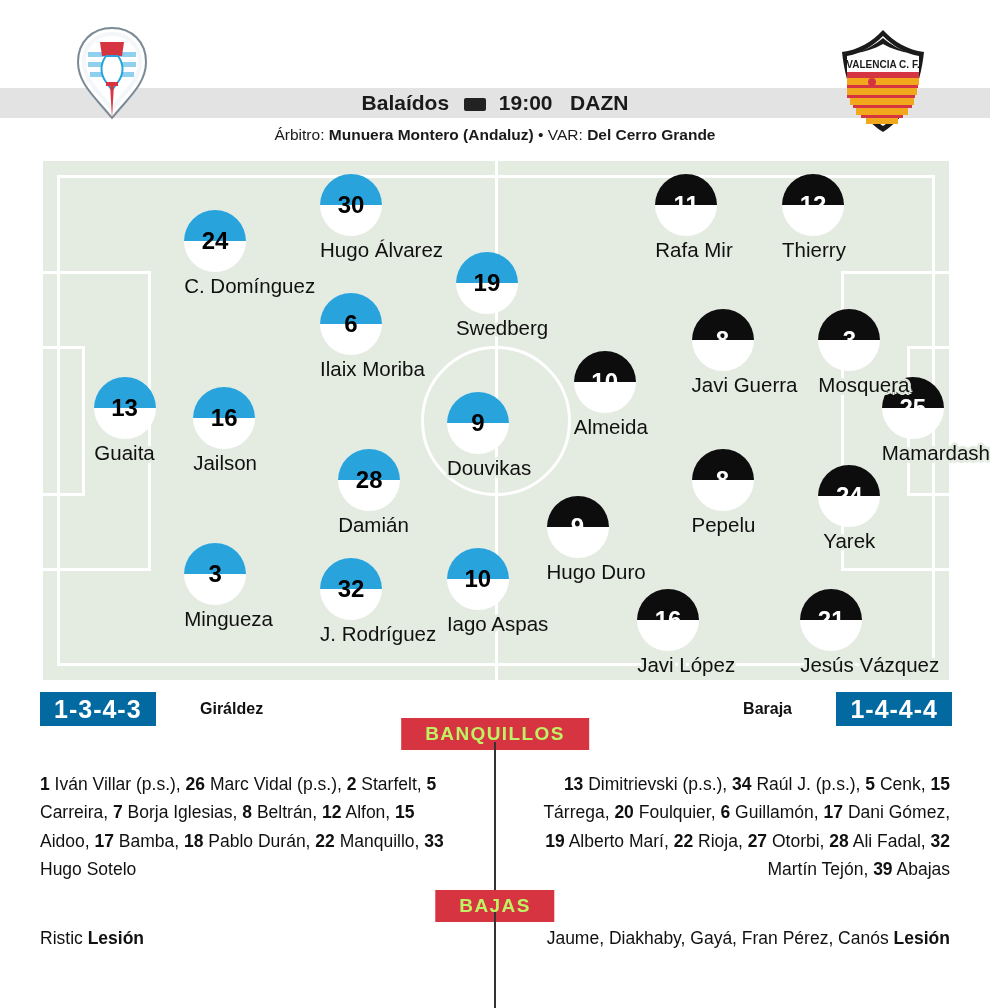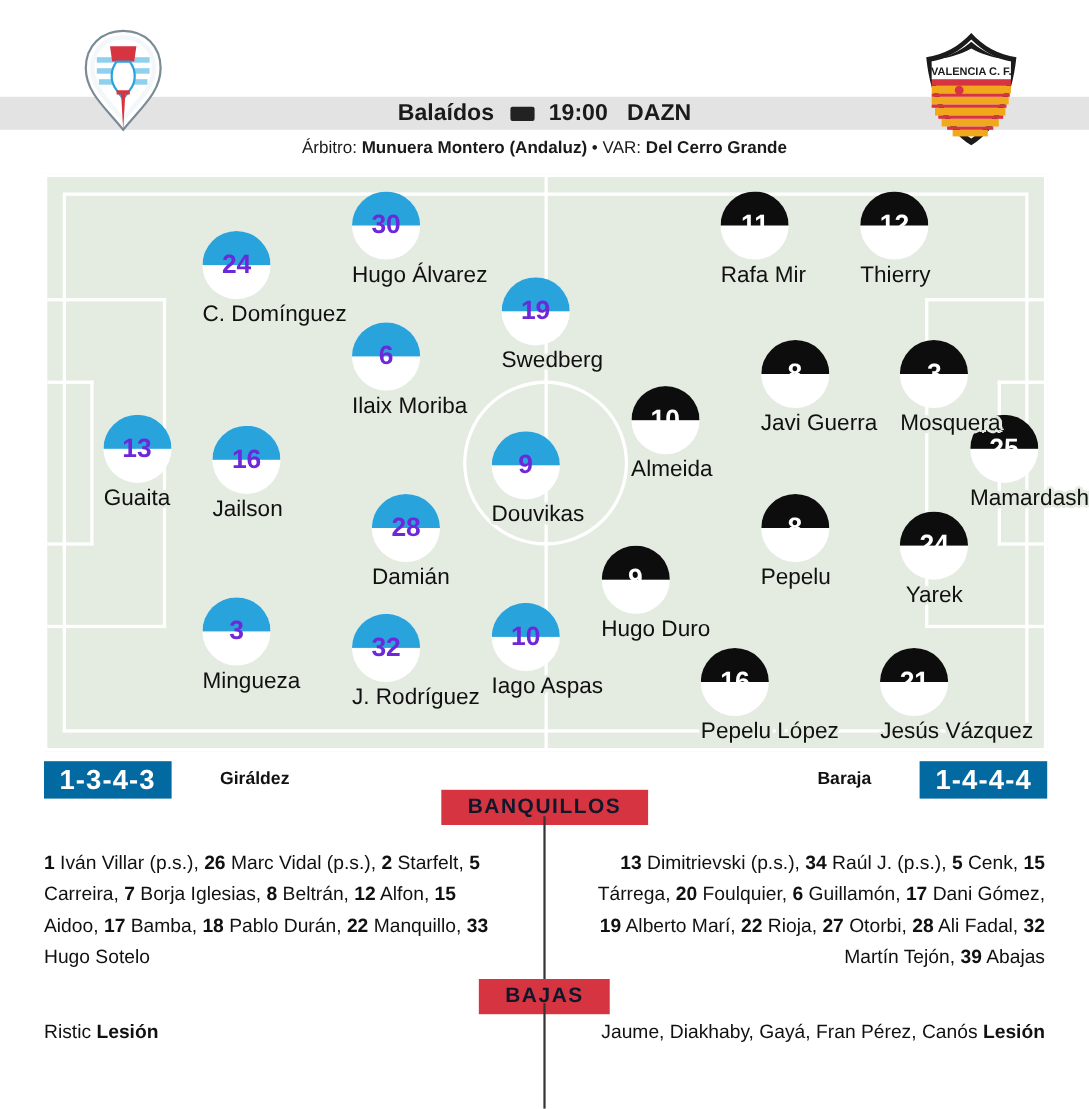--- a/index.html
+++ b/index.html
@@ -118,21 +118,21 @@
     margin: 0 auto;
   }
   .badge::before {
     content: "";
     position: absolute; left: 0; right: 0; top: 0;
     height: 31px;
   }
   .badge.home::before { background: #29a3dc; }
   .badge.away::before { background: #0d0d0d; }
   .badge .num { position: relative; z-index: 2; }
-  .badge.home .num { color: #6d28d9; }
+  .badge.home .num { color: #000000; }
   .badge.away .num { color: #ffffff; }
   .pname {
     margin-top: 2px;
     font-size: 20.5px;
     font-weight: normal;
     color: #111;
     white-space: nowrap;
     text-shadow:
       -2px -2px 0 #e4ebe0, 2px -2px 0 #e4ebe0,
       -2px  2px 0 #e4ebe0, 2px  2px 0 #e4ebe0,
@@ -163,21 +163,21 @@
     position: absolute; top: 0; height: 34px; line-height: 34px;
     font-size: 16px; font-weight: bold; color: #111;
   }
   .coach.left  { left: 160px; }
   .coach.right { right: 160px; }
 
   
   .section-tag {
     position: absolute;
     left: 50%; transform: translateX(-50%);
-    background: #d63440; color: #0f172a;
+    background: #d63440; color: #bef264;
     font-size: 19px; font-weight: bold; letter-spacing: 1.4px;
     padding: 5px 24px;
     text-align: center;
   }
   #bench-tag { top: 718px; }
   #injury-tag { top: 890px; }
 
   .divider {
     position: absolute;
     left: 50%; width: 2px;
@@ -397,21 +397,21 @@
       <div class="player" style="left: 71%; top: 11%;">
         <div class="badge away">
           <span class="num">11</span>
         </div>
         <div class="pname">Rafa Mir</div>
       </div>
       <div class="player" style="left: 69%; top: 91%;">
         <div class="badge away">
           <span class="num">16</span>
         </div>
-        <div class="pname">Pepelu López</div>
+        <div class="pname">Javi López</div>
       </div>
       <div class="player" style="left: 62%; top: 45%;">
         <div class="badge away">
           <span class="num">10</span>
         </div>
         <div class="pname">Almeida</div>
       </div>
       <div class="player" style="left: 59%; top: 73%;">
         <div class="badge away">
           <span class="num">9</span>

